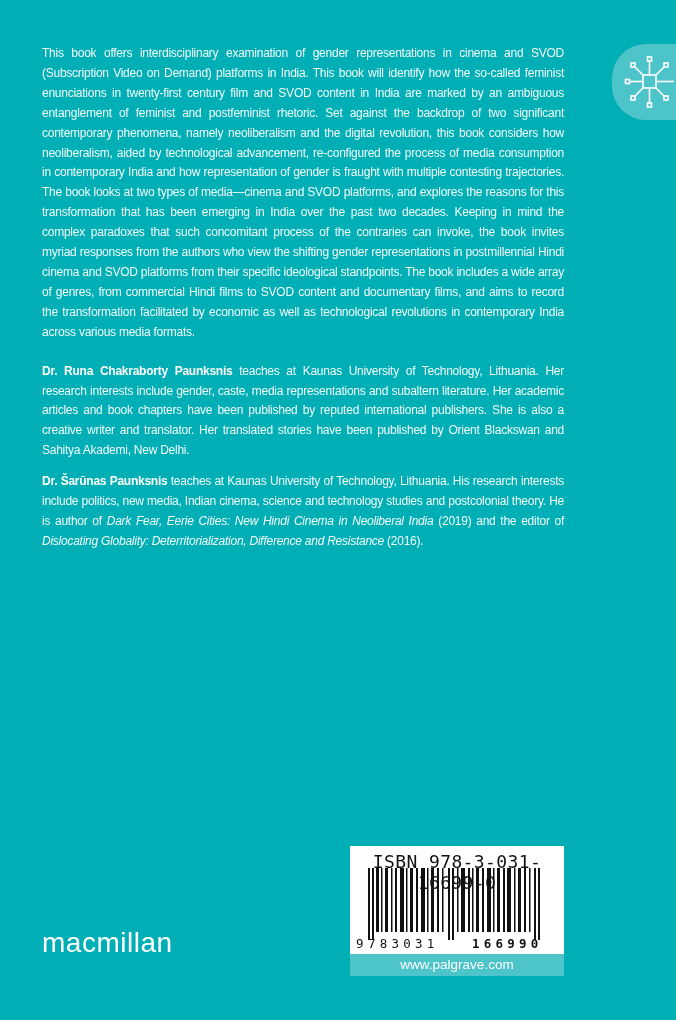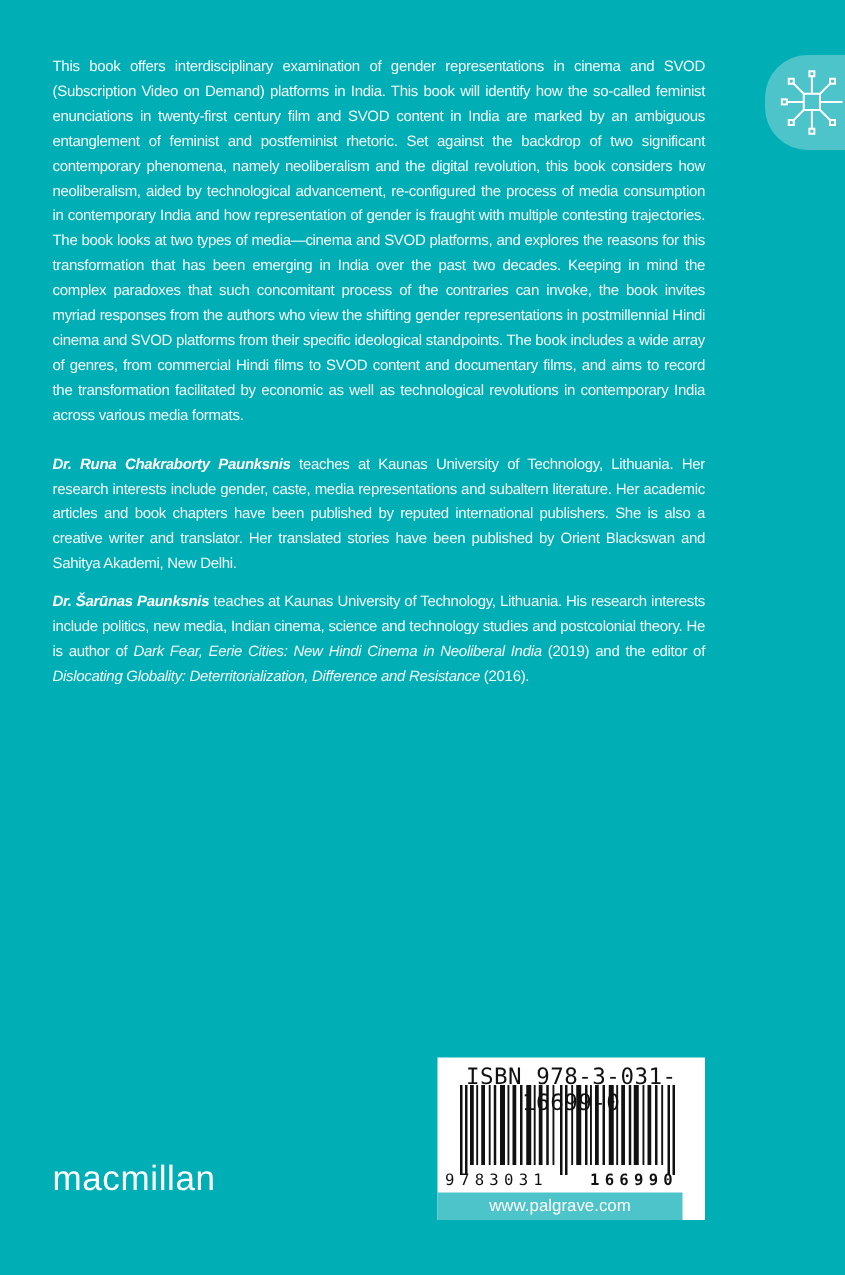--- a/index.html
+++ b/index.html
@@ -11,21 +11,21 @@
     color:#ffffff;
   }
   .text-block {
     position:absolute; left:42px; top:44px; width:522px;
     font-size:12px; line-height:19.9px;
     text-align:justify; letter-spacing:-0.25px;
     color:#f2fbfb;
   }
   .text-block p { margin:0 0 19px 0; }
   .text-block p.bio2 { margin-top:-8px; }
-  .text-block b { font-weight:bold; color:#ffffff;font-style:italic; }
+  .text-block b { font-weight:bold; color:#ffffff; }
   .text-block i { font-style:italic; }
   .icon-tab {
     position:absolute; left:612px; top:44px; width:80px; height:76px;
     background:#4cc4ca; border-radius:34px 0 0 34px;
   }
   .icon-tab svg { position:absolute; left:12px; top:10px; }
   .logo {
     position:absolute; left:42px; top:928px; color:#ffffff;
     line-height:1;
   }
@@ -39,21 +39,21 @@
     position:absolute; left:0; top:5px; width:214px; text-align:center;
     font-family:"DejaVu Sans Mono", monospace; font-size:18px; color:#111;
     letter-spacing:0.4px;
   }
   .bars { position:absolute; left:14px; top:22px; }
   .digits {
     position:absolute; left:0; top:90px; width:214px;
     font-family:"DejaVu Sans Mono", monospace; font-size:12.5px; color:#111;
   }
   .url-strip {
-    position:absolute; left:0; top:108px; width:196px; height:22px;
+    position:absolute; left:0; top:108px; width:214px; height:22px;
     background:#4cc4ca; text-align:center; line-height:22px;
     font-size:13.5px; color:#ffffff;
   }
 </style>
 </head>
 <body>
 
 <div class="text-block">
   <p>This book offers interdisciplinary examination of gender representations in cinema and SVOD (Subscription Video on Demand) platforms in India. This book will identify how the so-called feminist enunciations in twenty-first century film and SVOD content in India are marked by an ambiguous entanglement of feminist and postfeminist rhetoric. Set against the backdrop of two significant contemporary phenomena, namely neoliberalism and the digital revolution, this book considers how neoliberalism, aided by technological advancement, re-configured the process of media consumption in contemporary India and how representation of gender is fraught with multiple contesting trajectories. The book looks at two types of media—cinema and SVOD platforms, and explores the reasons for this transformation that has been emerging in India over the past two decades. Keeping in mind the complex paradoxes that such concomitant process of the contraries can invoke, the book invites myriad responses from the authors who view the shifting gender representations in postmillennial Hindi cinema and SVOD platforms from their specific ideological standpoints. The book includes a wide array of genres, from commercial Hindi films to SVOD content and documentary films, and aims to record the transformation facilitated by economic as well as technological revolutions in contemporary India across various media formats.</p>
   <p><b>Dr. Runa Chakraborty Paunksnis</b><span> teaches at Kaunas University of Technology, Lithuania. Her research interests include gender, caste, media representations and subaltern literature. Her academic articles and book chapters have been published by reputed international publishers. She is also a creative writer and translator. Her translated stories have been published by Orient Blackswan and Sahitya Akademi, New Delhi.</span></p>

